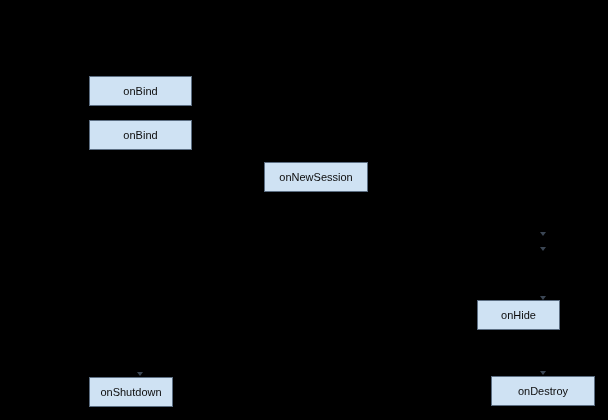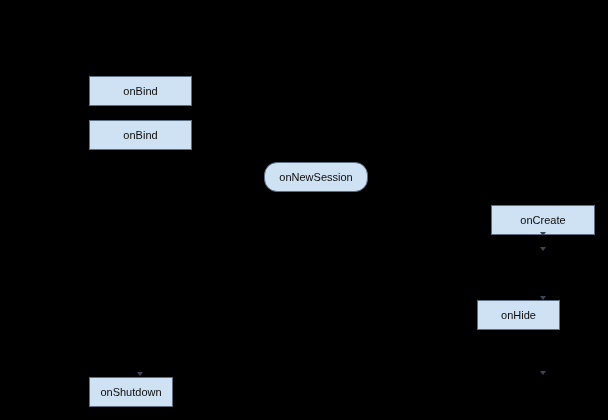--- a/index.html
+++ b/index.html
@@ -23,21 +23,21 @@
     color: #0c0c0c;
     font-size: 11px;
     line-height: 1;
     display: flex;
     align-items: center;
     justify-content: center;
     white-space: nowrap;
   }
   .node-onbind      { left: 89px;  top: 76px;  width: 103px; height: 30px; }
   .node-onready     { left: 89px;  top: 120px; width: 103px; height: 30px; }
-  .node-onnewsession{ left: 264px; top: 162px; width: 104px; height: 30px; border-radius: 13px; }
+  .node-onnewsession{ left: 264px; top: 162px; width: 104px; height: 30px; }
   .node-oncreate    { left: 491px; top: 205px; width: 104px; height: 30px; }
   .node-onshow      { left: 491px; top: 251px; width: 104px; height: 30px; }
   .node-onhide      { left: 477px; top: 300px; width: 83px; height: 30px; }
   .node-ondestroy   { left: 491px; top: 376px; width: 104px; height: 30px; }
   .node-onshutdown  { left: 89px;  top: 377px; width: 84px; height: 30px; }
 
   
   .arrow-tip {
     position: absolute;
     width: 0;
@@ -56,25 +56,25 @@
 <body>
 
 <div id="canvas">
 
   <div class="node node-onbind">onBind</div>
 
   <div class="node node-onready">onBind</div>
 
   <div class="node node-onnewsession">onNewSession</div>
 
-  <div class="node node-oncreate">onCreate</div>
 
 
   <div class="node node-onhide">onHide</div>
 
+  <div class="node node-ondestroy">onDestroy</div>
 
   <div class="node node-onshutdown">onShutdown</div>
 
   <div class="arrow-tip tip-oncreate-bottom"></div>
   <div class="arrow-tip tip-onshow-top"></div>
   <div class="arrow-tip tip-onhide-top"></div>
   <div class="arrow-tip tip-ondestroy-top"></div>
   <div class="arrow-tip tip-onshutdown-top"></div>
 
 </div>

